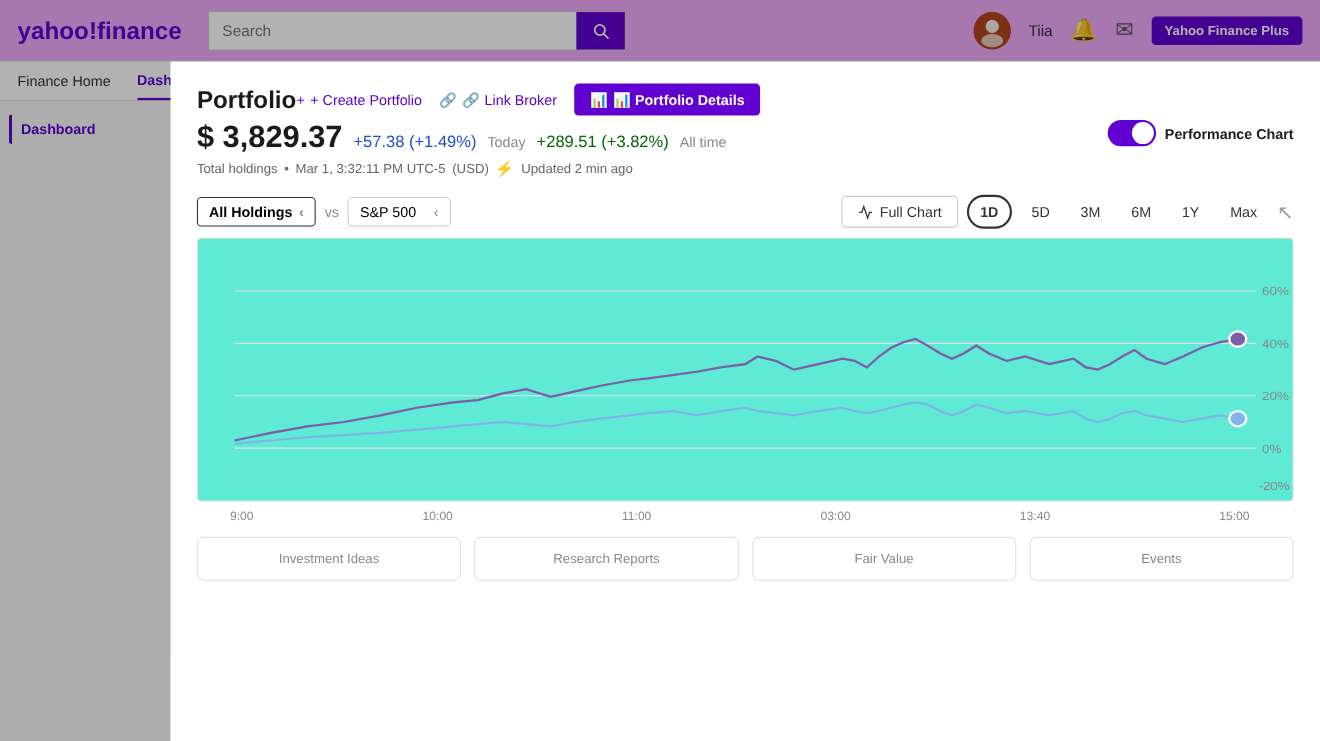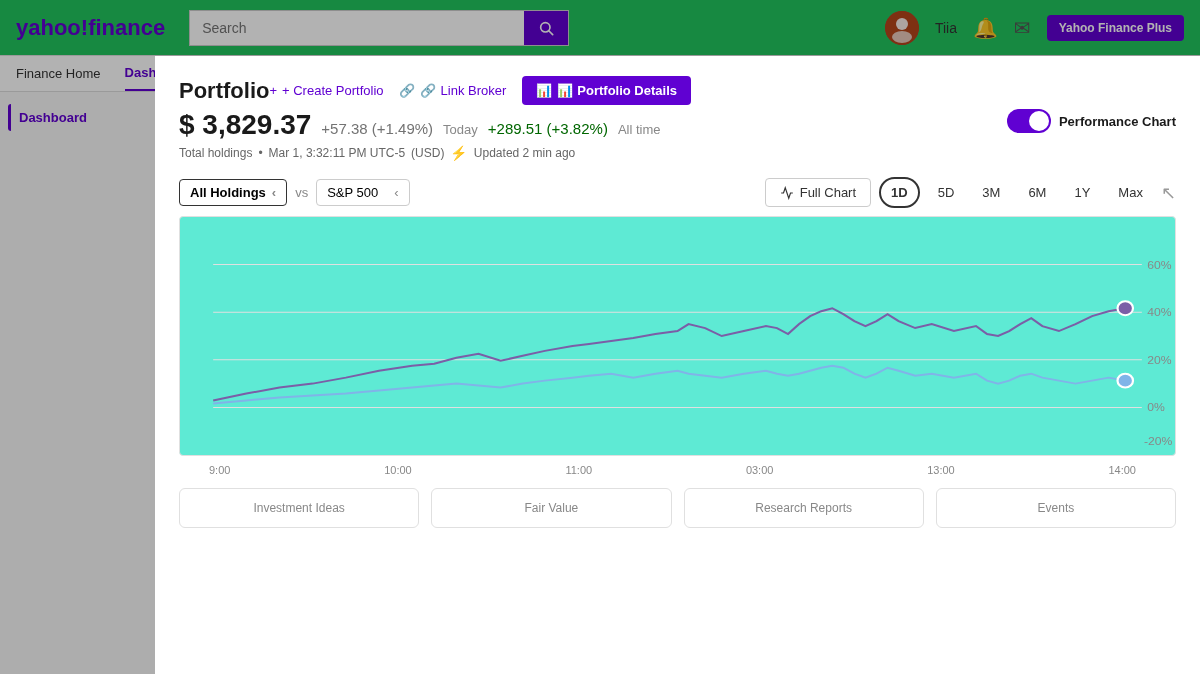--- a/index.html
+++ b/index.html
@@ -2,21 +2,21 @@
 <html><head>
   <meta charset="utf-8">
   <style>
     * { box-sizing: border-box; margin: 0; padding: 0; }
     body { font-family: -apple-system, BlinkMacSystemFont, 'Segoe UI', Arial, sans-serif; background: #f0f0f0; width: 1200px; height: 674px; overflow: hidden; position: relative; }
 
     
     .bg-page { width: 100%; height: 100%; background: #f0f0f0; position: absolute; top: 0; left: 0; }
 
     
-    .header { display: flex; align-items: center; background: #22c55e; padding: 0 16px; height: 56px; border-bottom: 1px solid #ddd; position: relative; z-index: 1; }
+    .header { display: flex; align-items: center; background: #f0abfc; padding: 0 16px; height: 56px; border-bottom: 1px solid #ddd; position: relative; z-index: 1; }
     .yahoo-logo { font-size: 22px; font-weight: 800; color: #6001d2; margin-right: 24px; white-space: nowrap; }
     .yahoo-logo span { color: #6001d2; }
     .search-bar { display: flex; flex: 1; max-width: 380px; border: 1px solid #ccc; border-radius: 0; height: 36px; }
     .search-input { flex: 1; border: none; outline: none; padding: 0 12px; font-size: 14px; color: #333; }
     .search-btn { background: #6001d2; border: none; width: 44px; height: 100%; cursor: pointer; display: flex; align-items: center; justify-content: center; }
     .header-right { display: flex; align-items: center; margin-left: auto; gap: 16px; }
     .avatar { width: 34px; height: 34px; border-radius: 50%; background: #c0392b; display: flex; align-items: center; justify-content: center; color: white; font-size: 13px; overflow: hidden; }
     .user-name { font-size: 14px; color: #333; font-weight: 500; }
     .header-icon { font-size: 20px; color: #555; cursor: pointer; }
     .yf-plus { background: #6001d2; color: white; padding: 6px 12px; border-radius: 4px; font-size: 12px; font-weight: 600; cursor: pointer; }
@@ -56,21 +56,21 @@
     
     .modal-header { display: flex; align-items: center; justify-content: flex-start; margin-bottom: 4px; }
     .modal-title { font-size: 22px; font-weight: 700; color: #1a1a1a; }
     .modal-actions { display: flex; gap: 16px; align-items: center; }
     .action-btn { display: flex; align-items: center; gap: 5px; font-size: 13px; color: #6001d2; cursor: pointer; font-weight: 500; }
     .action-btn-solid { background: #6001d2; color: white; padding: 7px 14px; border-radius: 4px; font-size: 13px; font-weight: 600; cursor: pointer; display: flex; align-items: center; gap: 5px; }
 
     
     .portfolio-value { display: flex; align-items: baseline; gap: 10px; margin-bottom: 4px; flex-wrap: wrap; text-align: right; }
     .value-main { font-size: 28px; font-weight: 700; color: #1a1a1a; }
-    .value-change-pos { font-size: 15px; color: #737373; font-weight: 500; }
+    .value-change-pos { font-size: 15px; color: #1d4ed8; font-weight: 500; }
     .value-label { font-size: 13px; color: #888; }
     .value-all-change { font-size: 15px; color: #006600; font-weight: 400; }
     .value-all-label { font-size: 13px; color: #888; }
 
     .portfolio-meta { font-size: 12px; color: #666; margin-bottom: 16px; display: flex; align-items: center; gap: 6px; }
     .updated-icon { color: #f5a623; font-size: 14px; }
 
     
     .perf-toggle { display: flex; align-items: center; gap: 8px; }
     .toggle-track { width: 44px; height: 24px; background: #6001d2; border-radius: 12px; position: relative; cursor: pointer; }
@@ -307,23 +307,23 @@
 
       <circle cx="855" cy="165" r="7" fill="#80b4e8" stroke="white" stroke-width="2"></circle>
     </svg>
   </div>
 
   <div class="x-axis">
     <span class="x-label">9:00</span>
     <span class="x-label">10:00</span>
     <span class="x-label">11:00</span>
     <span class="x-label">03:00</span>
-    <span class="x-label">13:00</span>
-    <span class="x-label">14:00</span>
+    <span class="x-label">13:40</span>
+    <span class="x-label">15:00</span>
   </div>
 
   <div class="bottom-tools">
     <div class="tool-btn">Investment Ideas</div>
+    <div class="tool-btn">Research Reports</div>
     <div class="tool-btn">Fair Value</div>
-    <div class="tool-btn">Research Reports</div>
     <div class="tool-btn">Events</div>
   </div>
 </div>
 
 </body></html>

